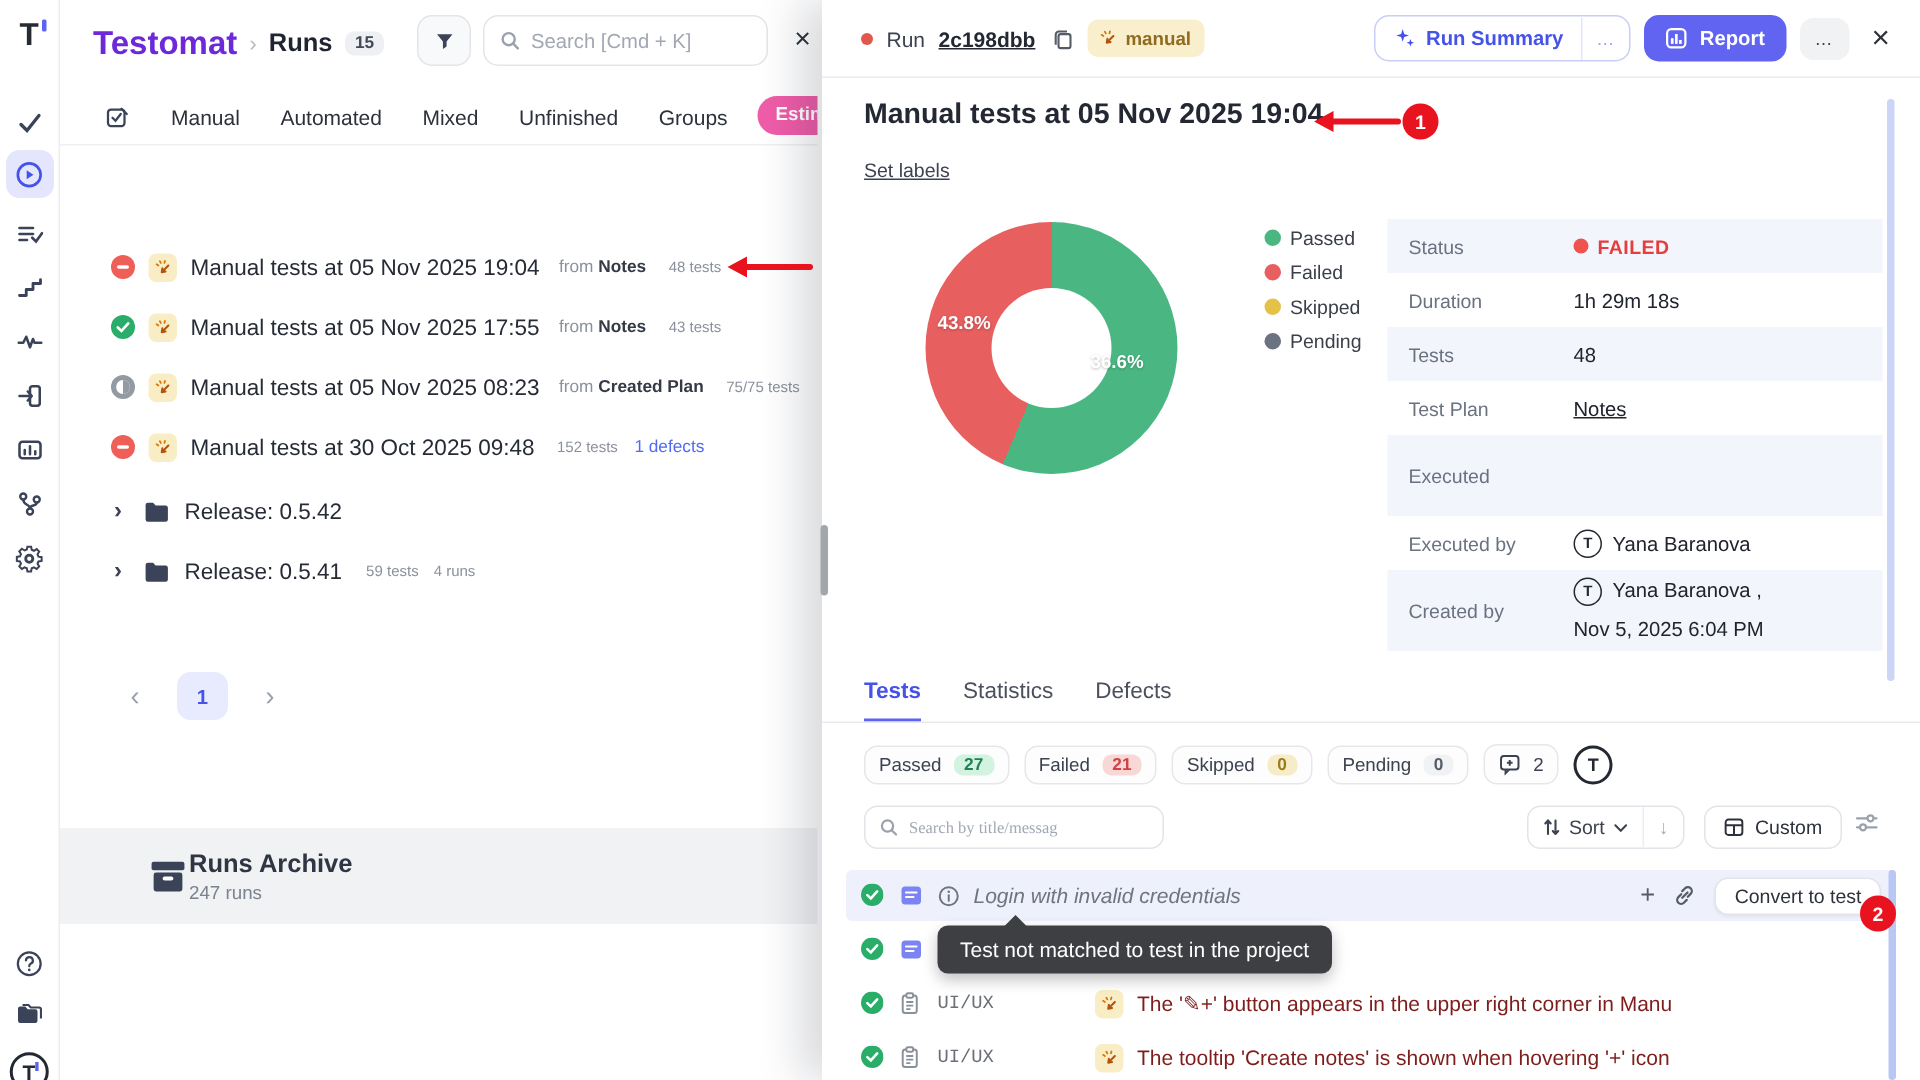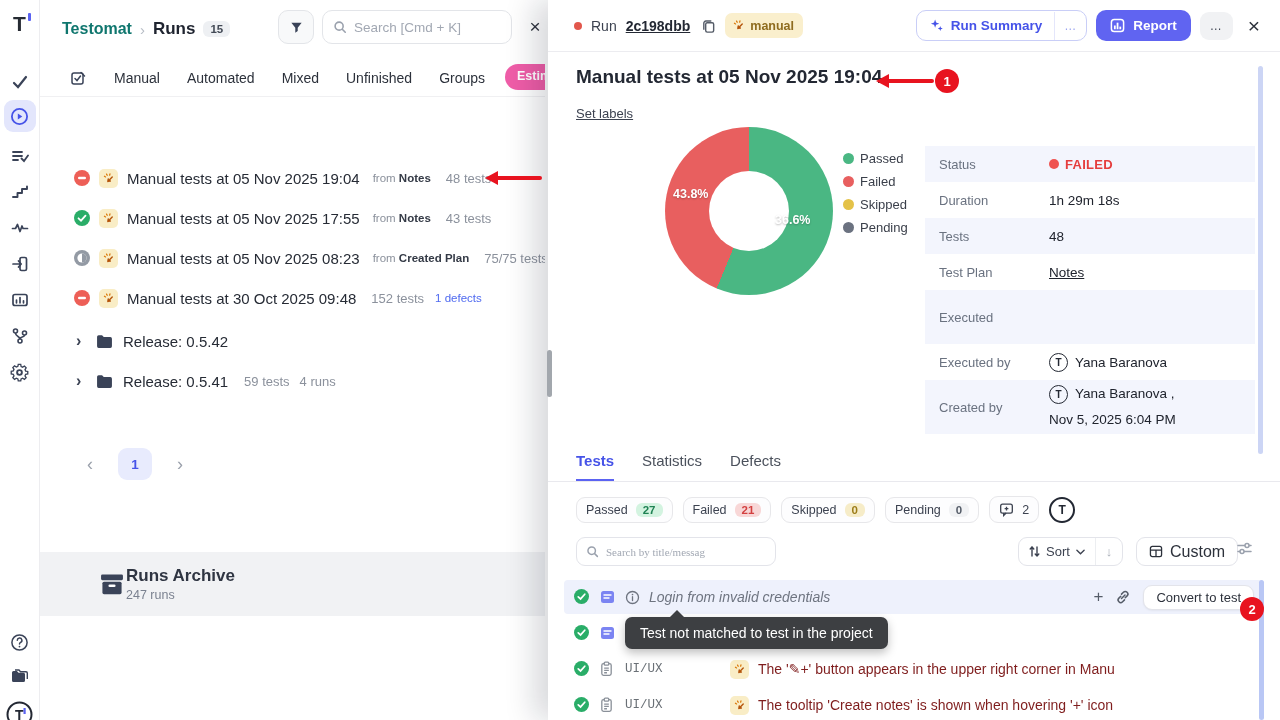--- a/index.html
+++ b/index.html
@@ -12,21 +12,21 @@
     border-right:1px solid #ededf0; z-index:20; }
   .sb-ico { position:absolute; left:50%; transform:translateX(-50%); width:32px; height:32px;
     display:flex; align-items:center; justify-content:center; border-radius:9px; color:#3a4358; }
   .sb-ico.active { background:#e3e6fc; color:#4653e8; }
   .logo-t { font-weight:800; font-size:21px; color:#262b33; position:relative; }
   .logo-tick { position:absolute; right:-5px; top:1px; width:3px; height:8px; background:#5b63f2; border-radius:1px; }
 
   
   .left-panel { position:absolute; left:40px; top:0; width:505px; height:720px; background:#fff; overflow:hidden; }
   .crumb-row { position:absolute; left:22px; top:12px; height:34px; display:flex; align-items:center; gap:8px; }
-  .crumb-app { font-size:16px; font-weight:600; color:#0f766e; }
+  .crumb-app { font-size:22px; font-weight:600; color:#6d28d9; }
   .crumb-sep { color:#b6bcc5; font-size:15px; }
   .crumb-page { font-size:17px; font-weight:700; color:#1f2430; }
   .count-badge { background:#eef0f3; color:#434a56; font-size:11.5px; font-weight:600;
     border-radius:6px; padding:2px 7px; }
   .filter-btn { position:absolute; left:238px; top:10px; width:36px; height:34px; border:1px solid #e3e5e9;
     border-radius:10px; background:#f8f9fa; display:flex; align-items:center; justify-content:center; color:#3a4358; }
   .search-box { position:absolute; left:282px; top:10px; width:190px; height:34px; border:1px solid #e3e5e9;
     border-radius:10px; background:#fff; display:flex; align-items:center; gap:7px; padding:0 10px; color:#9aa1ad; }
   .search-box input { border:none; outline:none; width:130px; font-size:13.5px; color:#3c4250;
     font-family:inherit; background:transparent; }
@@ -41,21 +41,21 @@
     font-size:12.5px; font-weight:600; border-radius:13px; padding:5px 12px; white-space:nowrap; }
   .lp-divider { position:absolute; left:0; top:96px; width:505px; height:1px; background:#f0f0f2; }
 
   .run-row { position:absolute; left:34px; height:32px; display:flex; align-items:center; gap:9px; white-space:nowrap; }
   .st { width:16px; height:16px; flex:0 0 16px; }
   .man-ico { width:19px; height:19px; flex:0 0 19px; background:#f9edc6; border-radius:5px;
     display:flex; align-items:center; justify-content:center; }
   .run-title { font-size:15px; color:#262b35; }
   .run-from { font-size:11.5px; color:#8b919c; margin-left:4px; }
   .run-from b { color:#343a46; font-weight:700; }
-  .run-meta { font-size:13px; color:#8b919c; margin-left:6px; }
+  .run-meta { font-size:10px; color:#8b919c; margin-left:6px; }
   .defects-link { font-size:11.5px; color:#4f6af0; margin-left:2px; }
 
   .folder-row { position:absolute; left:36px; height:30px; display:flex; align-items:center; gap:10px; white-space:nowrap; }
   .chev { color:#3b4254; font-size:16px; font-weight:700; width:10px; }
   .folder-title { font-size:15px; color:#262b35; }
 
   .pager { position:absolute; left:36px; top:448px; display:flex; align-items:center; gap:14px; }
   .pager-arrow { color:#9aa0ab; font-size:18px; width:28px; text-align:center; }
   .page-chip { width:34px; height:32px; background:#e8ebfd; color:#4653e8; font-size:13.5px; font-weight:600;
     border-radius:9px; display:flex; align-items:center; justify-content:center; }
@@ -87,21 +87,21 @@
     font-size:13.5px; font-weight:600; }
   .btn-summary-more { padding:7px 9px; border-left:1px solid #e4e6fb; color:#9aa3f0; font-size:12px; letter-spacing:1px; }
   .btn-report { display:flex; align-items:center; gap:8px; background:#6064f1; color:#fff; font-size:13.5px;
     font-weight:600; border-radius:10px; padding:8px 14px; }
   .btn-more { background:#f1f2f4; border-radius:9px; padding:7px 10px; color:#3c4250; font-size:12px; letter-spacing:1px; }
   .btn-close { font-size:21px; color:#2c313b; padding:0 6px; }
 
   .rp-title { left:28px; top:66px; font-size:19px; font-weight:700; color:#232833; }
   .set-labels { left:28px; top:106px; font-size:13px; color:#3c4250; text-decoration:underline; }
 
-  .donut { left:69px; top:127px; width:168px; height:168px; border-radius:50%;margin-left:48px; }
+  .donut { left:69px; top:148px; width:168px; height:168px; border-radius:50%; }
   .donut-hole { position:absolute; left:50%; top:50%; transform:translate(-50%,-50%); width:80px; height:80px;
     background:#fff; border-radius:50%; }
   .slice-label { position:absolute; color:#fff; font-size:12.5px; font-weight:700;
     text-shadow:0 1px 2px rgba(0,0,0,.25); }
   .legend { left:295px; top:151px; display:flex; flex-direction:column; gap:8px; }
   .legend-item { display:flex; align-items:center; gap:6px; font-size:13px; color:#3a3f4a; }
   .legend-dot { width:11px; height:11px; border-radius:50%; }
 
   .info-table { left:377px; top:146px; width:330px; }
   .info-row { display:flex; padding:0 0 0 14px; align-items:center; min-height:36px; background:#fff; }
@@ -137,21 +137,21 @@
     display:flex; align-items:center; gap:7px; padding:0 9px; color:#9aa1ad; background:#fff; }
   .tsearch input { border:none; outline:none; width:150px; font-size:11px; color:#a16207;
     font-family:Liberation Serif, serif; background:transparent; }
   .tsearch input::placeholder { color:#a2a8b3; }
   .sort-group { left:470px; top:537px; height:29px; display:flex; align-items:center; border:1px solid #e3e4ea;
     border-radius:9px; background:#fff; }
   .sort-main { display:flex; align-items:center; gap:6px; padding:0 10px; font-size:13px; color:#3c4250; height:100%; }
   .sort-dl { border-left:1px solid #eceef1; height:100%; display:flex; align-items:center; padding:0 10px;
     color:#a9aeb8; font-size:13px; }
   .custom-btn { left:588px; top:537px; height:29px; display:flex; align-items:center; gap:7px; padding:0 12px;
-    border:1px solid #e3e4ea; border-radius:9px; font-size:16px; color:#2c313b; background:#fff; }
+    border:1px solid #e3e4ea; border-radius:9px; font-size:13px; color:#2c313b; background:#fff; }
   .sliders-btn { left:688px; top:540px; color:#9aa1ad; }
 
   .trow { left:16px; width:700px; height:34px; display:flex; align-items:center; gap:9px; padding:0 10px; }
   .trow.hl { background:#eef1fc; border-radius:4px; }
   .note-ico, .clip-ico { width:17px; flex:0 0 17px; }
   .t-title-italic { font-style:italic; font-size:14px; color:#6e7480; }
   .t-tag { font-family:"Liberation Mono","DejaVu Sans Mono",monospace; font-size:12.5px; color:#6a7076; width:96px; }
   .t-title { font-size:14px; color:#7f1d1d; white-space:nowrap; overflow:hidden; }
   .trow-actions { margin-left:auto; display:flex; align-items:center; gap:12px; color:#555c68; }
   .plus-g { font-size:17px; color:#555c68; }
@@ -642,21 +642,21 @@
           <path d="M4.5 6h7M4.5 9h5" stroke="#fff" stroke-width="1.4" stroke-linecap="round"></path>
         </svg>
       </span>
     <span>
         <svg width="15" height="15" viewBox="0 0 16 16" fill="none" stroke="#6e7480" stroke-width="1.4">
           <circle cx="8" cy="8" r="6.4"></circle>
           <path d="M8 7.2v4" stroke-linecap="round"></path>
           <circle cx="8" cy="4.8" r=".9" fill="#6e7480" stroke="none"></circle>
         </svg>
       </span>
-    <span class="t-title-italic">Login from invalid credentials</span>
+    <span class="t-title-italic">Login with invalid credentials</span>
     <span class="trow-actions">
       <span class="plus-g">+</span>
       <span>
           <svg width="16" height="16" viewBox="0 0 16 16" fill="none" stroke="#555c68" stroke-width="1.5" stroke-linecap="round">
             <path d="M6.5 9.5l3.5-3.5"></path>
             <path d="M5.8 7.2 3.9 9.1a2.6 2.6 0 0 0 3.7 3.7l1.9-1.9"></path>
             <path d="M10.2 8.8l1.9-1.9a2.6 2.6 0 0 0-3.7-3.7L6.5 5.1"></path>
           </svg>
         </span>
       <span class="convert-btn">Convert to test</span>

